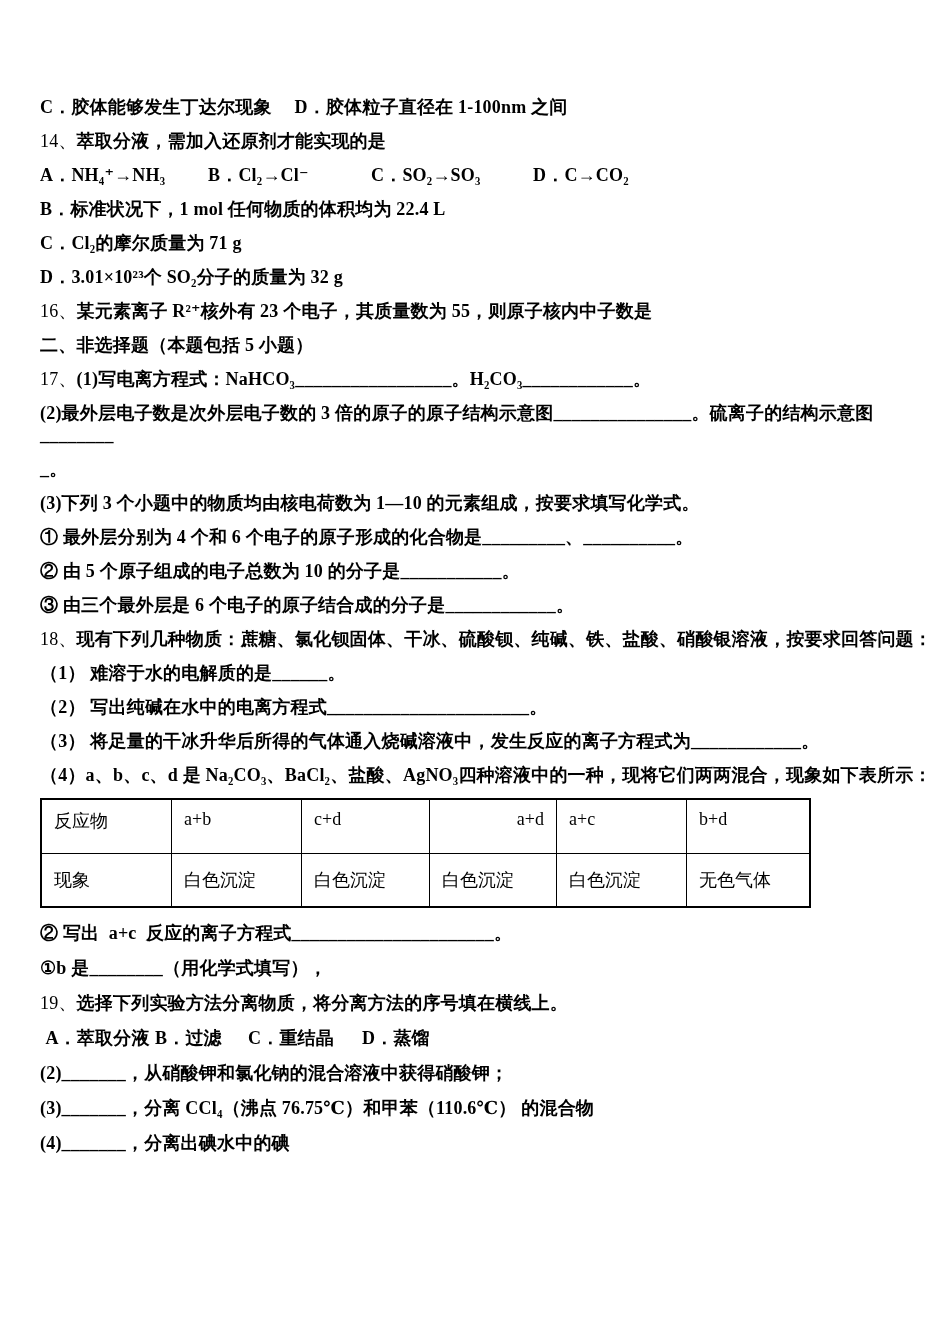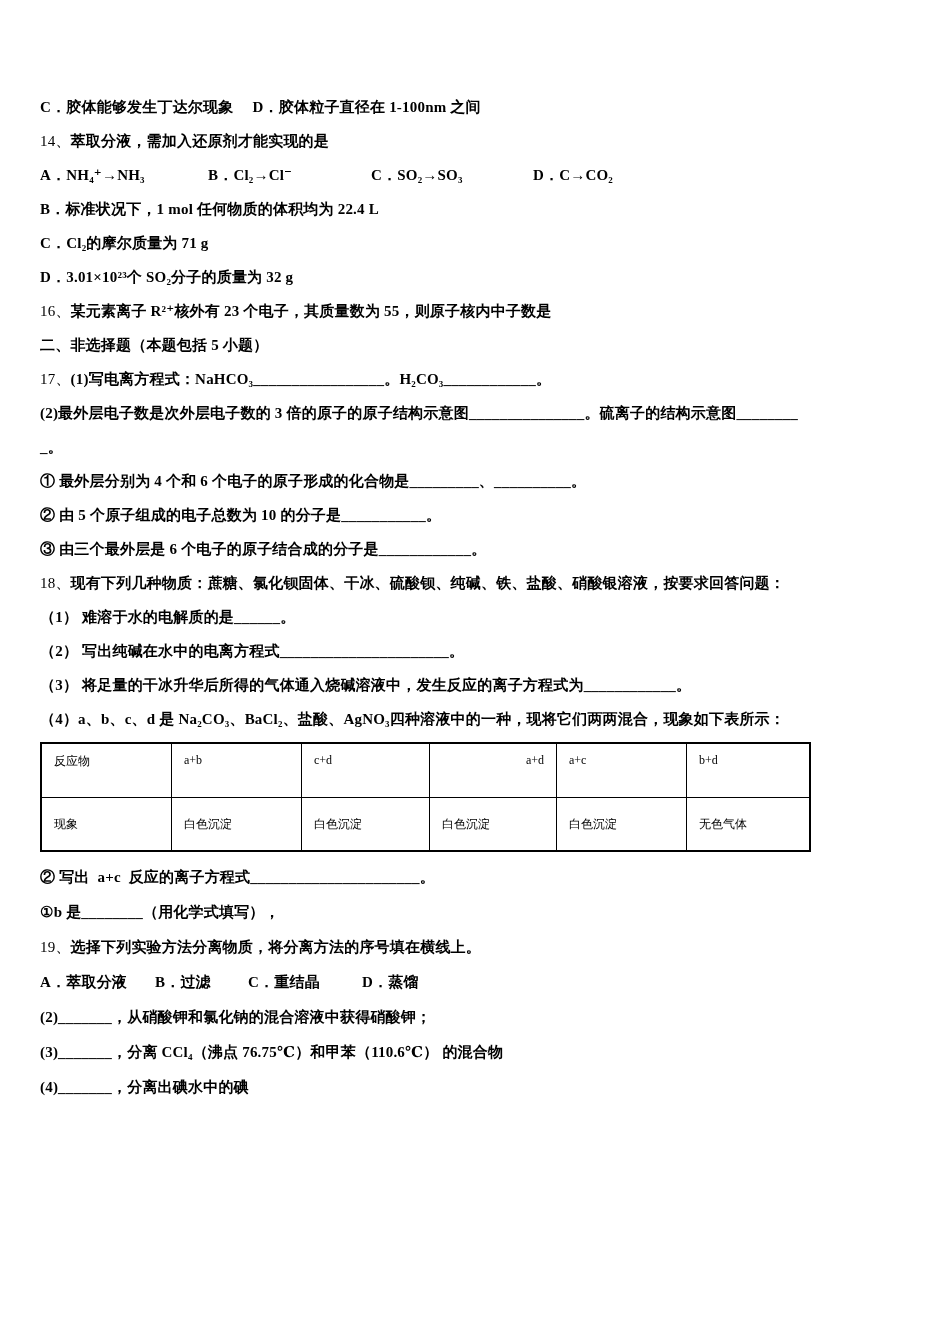--- a/index.html
+++ b/index.html
@@ -15,42 +15,42 @@
     font-family: "Liberation Serif", "DejaVu Serif", serif;
   }
   .page {
     box-sizing: border-box;
     width: 950px;
     height: 1344px;
     padding: 96px 14px 0 40px;
     background: #ffffff;
   }
   .line {
-    font-size: 15px;
+    font-size: 18px;
     line-height: 22px;
     margin-bottom: 12px;
     font-weight: 700;
     white-space: pre-wrap;
     letter-spacing: 0.2px;
   }
   .bottom-block .line { margin-bottom: 13px; }
   .qnum {
     font-weight: 400;
     margin-top: 28px;
   }
   .col {
     display: inline-block;
     font-weight: 700;
     vertical-align: top;
   }
   table.mix-table {
     border-collapse: collapse;
     margin: 10px 0 14px 0;
     table-layout: fixed;
-    font-size: 12px;
+    font-size: 18px;
     font-weight: 400;
   }
   table.mix-table td {
     border: 1px solid #000;
     padding: 6px 12px 6px 12px;
     height: 40px;
     vertical-align: middle;
     white-space: pre-wrap;
   }
   table.mix-table tr:first-child td { vertical-align: top; padding-top: 9px; height: 38px; }
@@ -65,20 +65,21 @@
       <div class="line"><span class="qnum">14、</span><span>萃取分液，需加入还原剂才能实现的是</span></div>
       <div class="line"><span class="col" style="width: 168px;">A．NH₄⁺→NH₃</span><span class="col" style="width: 163px;">B．Cl₂→Cl⁻</span><span class="col" style="width: 162px;">C．SO₂→SO₃</span><span class="col">D．C→CO₂</span></div>
       <div class="line"><span>B．标准状况下，1 mol 任何物质的体积均为 22.4 L</span></div>
       <div class="line"><span>C．Cl₂的摩尔质量为 71 g</span></div>
       <div class="line"><span>D．3.01×10²³个 SO₂分子的质量为 32 g</span></div>
       <div class="line"><span class="qnum">16、</span><span>某元素离子 R²⁺核外有 23 个电子，其质量数为 55，则原子核内中子数是</span></div>
       <div class="line"><span>二、非选择题（本题包括 5 小题）</span></div>
       <div class="line"><span class="qnum">17、</span><span>(1)写电离方程式：NaHCO₃_________________。H₂CO₃____________。</span></div>
       <div class="line"><span>(2)最外层电子数是次外层电子数的 3 倍的原子的原子结构示意图_______________。硫离子的结构示意图________</span></div>
       <div class="line"><span>_。</span></div>
+      <div class="line"><span>(3)下列 3 个小题中的物质均由核电荷数为 1—10 的元素组成，按要求填写化学式。</span></div>
       <div class="line"><span>① 最外层分别为 4 个和 6 个电子的原子形成的化合物是_________、__________。</span></div>
       <div class="line"><span>② 由 5 个原子组成的电子总数为 10 的分子是___________。</span></div>
       <div class="line"><span>③ 由三个最外层是 6 个电子的原子结合成的分子是____________。</span></div>
       <div class="line"><span class="qnum">18、</span><span>现有下列几种物质：蔗糖、氯化钡固体、干冰、硫酸钡、纯碱、铁、盐酸、硝酸银溶液，按要求回答问题：</span></div>
       <div class="line"><span>（1） 难溶于水的电解质的是______。</span></div>
       <div class="line"><span>（2） 写出纯碱在水中的电离方程式______________________。</span></div>
       <div class="line"><span>（3） 将足量的干冰升华后所得的气体通入烧碱溶液中，发生反应的离子方程式为____________。</span></div>
       <div class="line"><span>（4）a、b、c、d 是 Na₂CO₃、BaCl₂、盐酸、AgNO₃四种溶液中的一种，现将它们两两混合，现象如下表所示：</span></div>
     </div>
   <table class="mix-table" id="mix-table">
@@ -98,18 +99,18 @@
           <td style="width: 102px;">白色沉淀</td>
           <td style="width: 105px;">白色沉淀</td>
           <td style="width: 98px;">无色气体</td>
         </tr>
       </tbody>
   </table>
   <div id="lines-bottom" class="bottom-block">
       <div class="line"><span>② 写出  a+c  反应的离子方程式______________________。</span></div>
       <div class="line"><span>①b 是________（用化学式填写），</span></div>
       <div class="line"><span class="qnum">19、</span><span>选择下列实验方法分离物质，将分离方法的序号填在横线上。</span></div>
-      <div class="line"><span class="col" style="width: 115px;">A．萃取分液</span><span class="col" style="width: 93px;">B．过滤</span><span class="col" style="width: 114px;">C．重结晶</span><span class="col">D．蒸馏</span></div>
+      <div class="line"><span class="col" style="width: 115px; text-align: center;">A．萃取分液</span><span class="col" style="width: 93px;">B．过滤</span><span class="col" style="width: 114px;">C．重结晶</span><span class="col">D．蒸馏</span></div>
       <div class="line"><span>(2)_______，从硝酸钾和氯化钠的混合溶液中获得硝酸钾；</span></div>
       <div class="line"><span>(3)_______，分离 CCl₄（沸点 76.75℃）和甲苯（110.6℃） 的混合物</span></div>
       <div class="line"><span>(4)_______，分离出碘水中的碘</span></div>
     </div>
 </div>
 
 </body></html>

